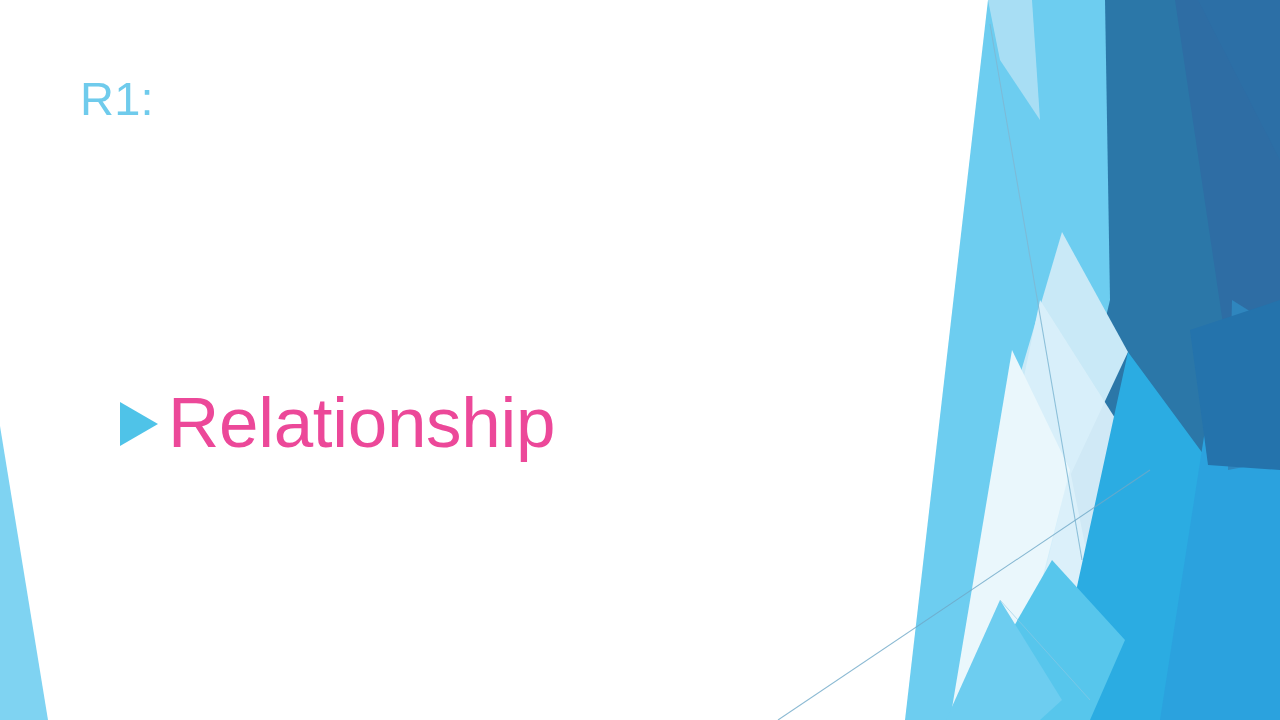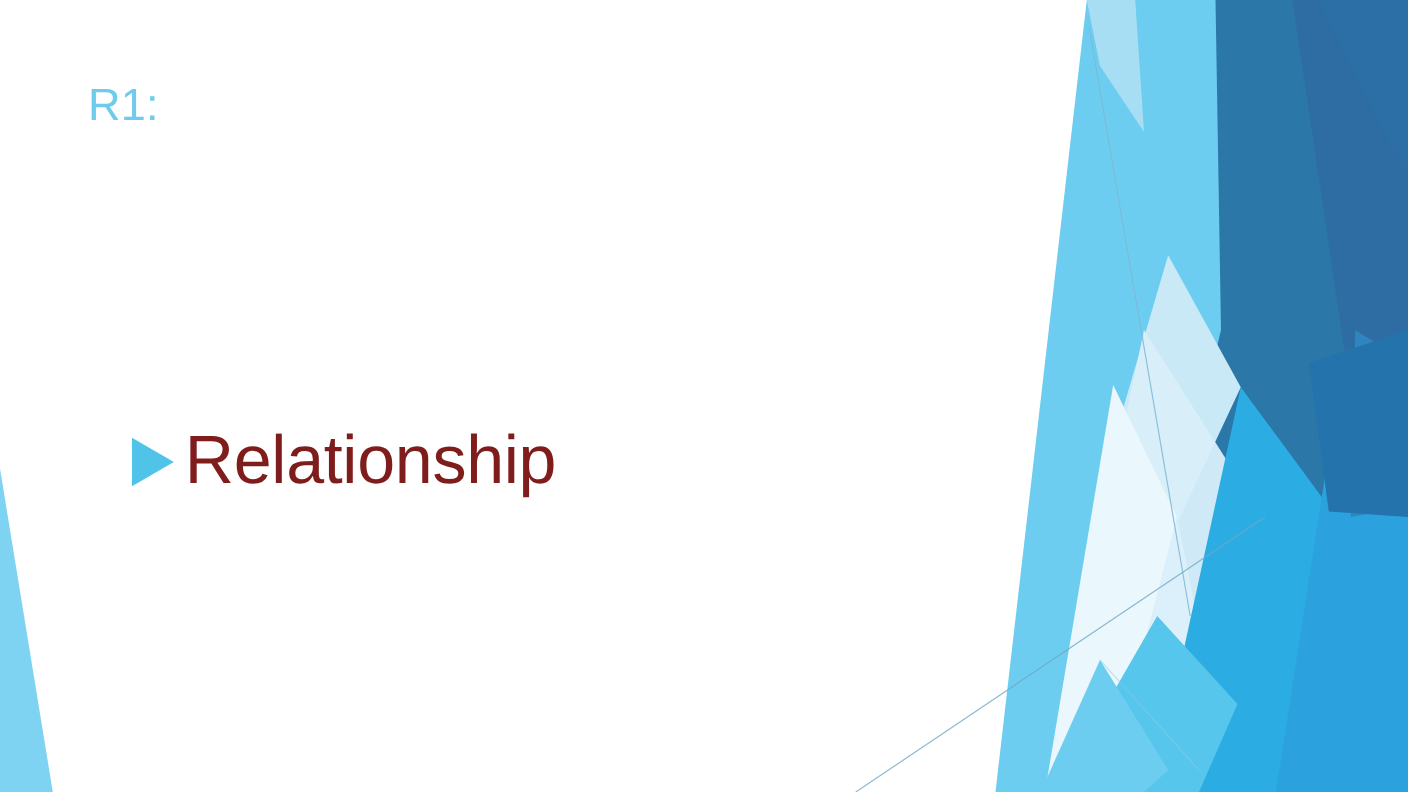--- a/index.html
+++ b/index.html
@@ -29,21 +29,21 @@
   
   #title-block {
     position: absolute;
     left: 80px;
     top: 72px;
     width: 700px;
   }
   #slide-title {
     margin: 0;
     font-family: "Liberation Sans", sans-serif;
-    font-size: 41px;
+    font-size: 47px;
     font-weight: 400;
     line-height: 1.15;
     letter-spacing: 0.2px;
     color: #6FCBEC;
     white-space: nowrap;
   }
 
   
   #body-block {
     position: absolute;
@@ -61,24 +61,24 @@
     width: 0;
     height: 0;
     margin-right: 10px;
     margin-top: 2px;
     border-top: 22px solid transparent;
     border-bottom: 22px solid transparent;
     border-left: 38px solid #4FC3E8;
   }
   .bullet-text {
     font-family: "Liberation Sans", sans-serif;
-    font-size: 62px;
+    font-size: 71px;
     font-weight: 400;
     line-height: 1.05;
-    color: #7f1d1d;
+    color: #ec4899;
     letter-spacing: -0.3px;
     white-space: nowrap;
   }
 </style>
 </head>
 <body>
 
 <div id="slide">
 
   <svg id="bg-decoration" viewBox="0 0 1280 720" preserveAspectRatio="none">

